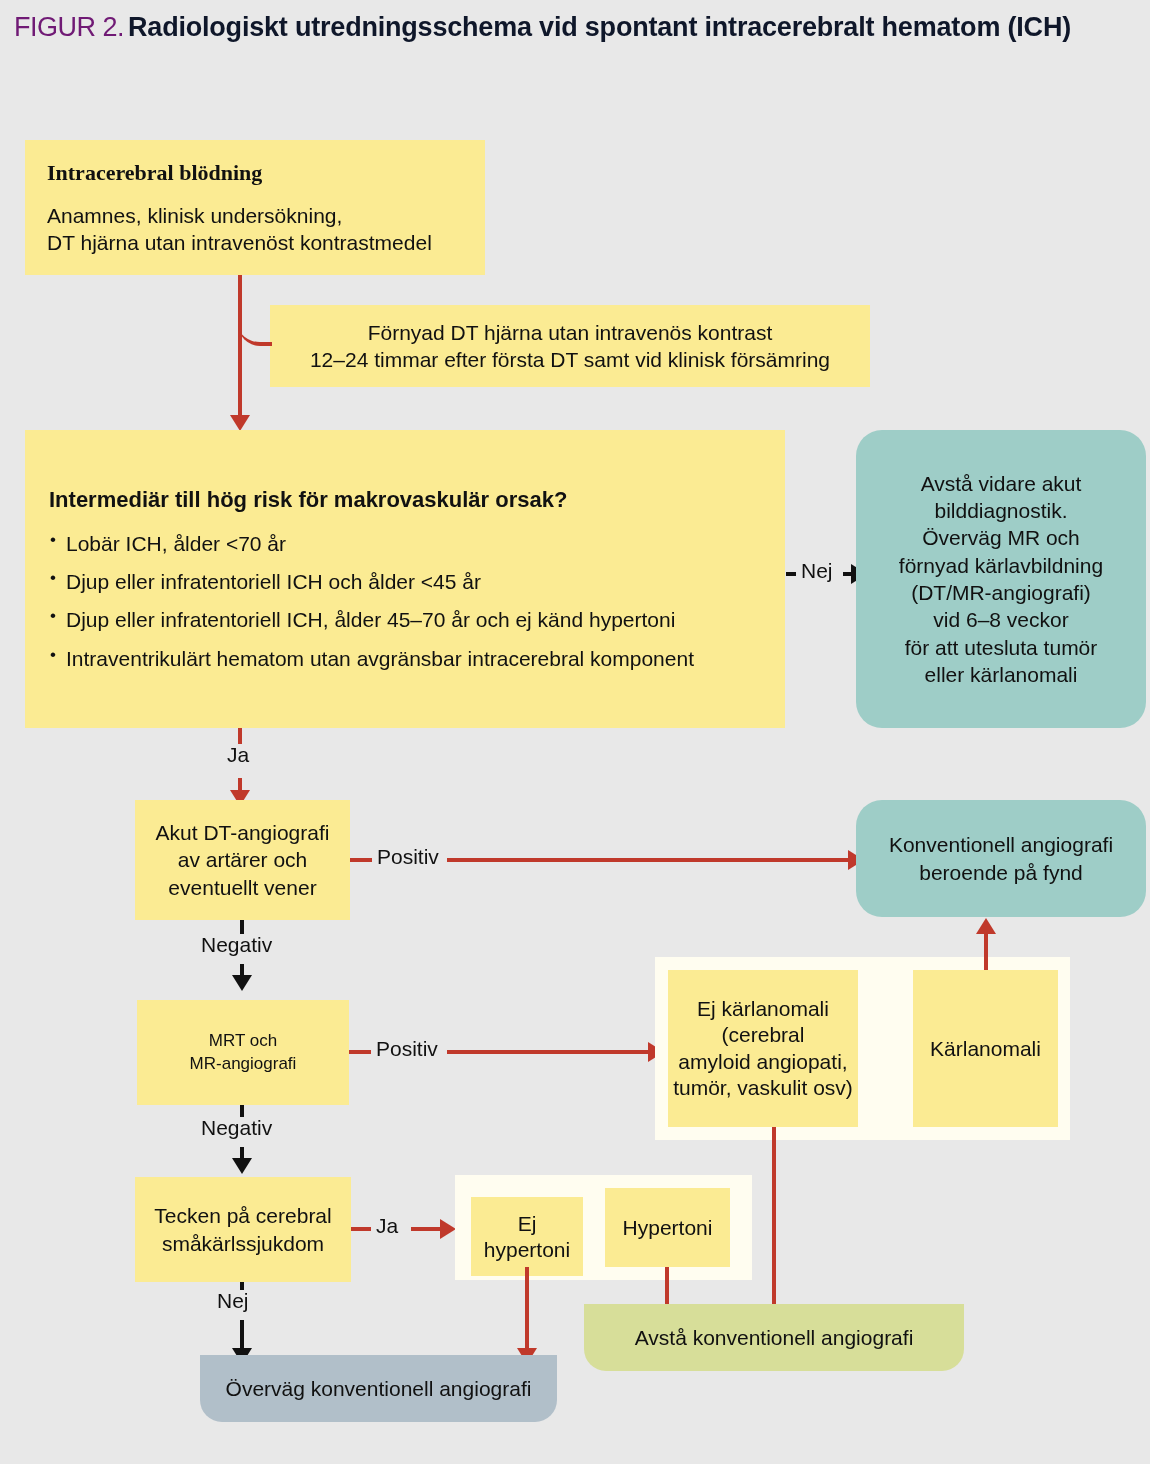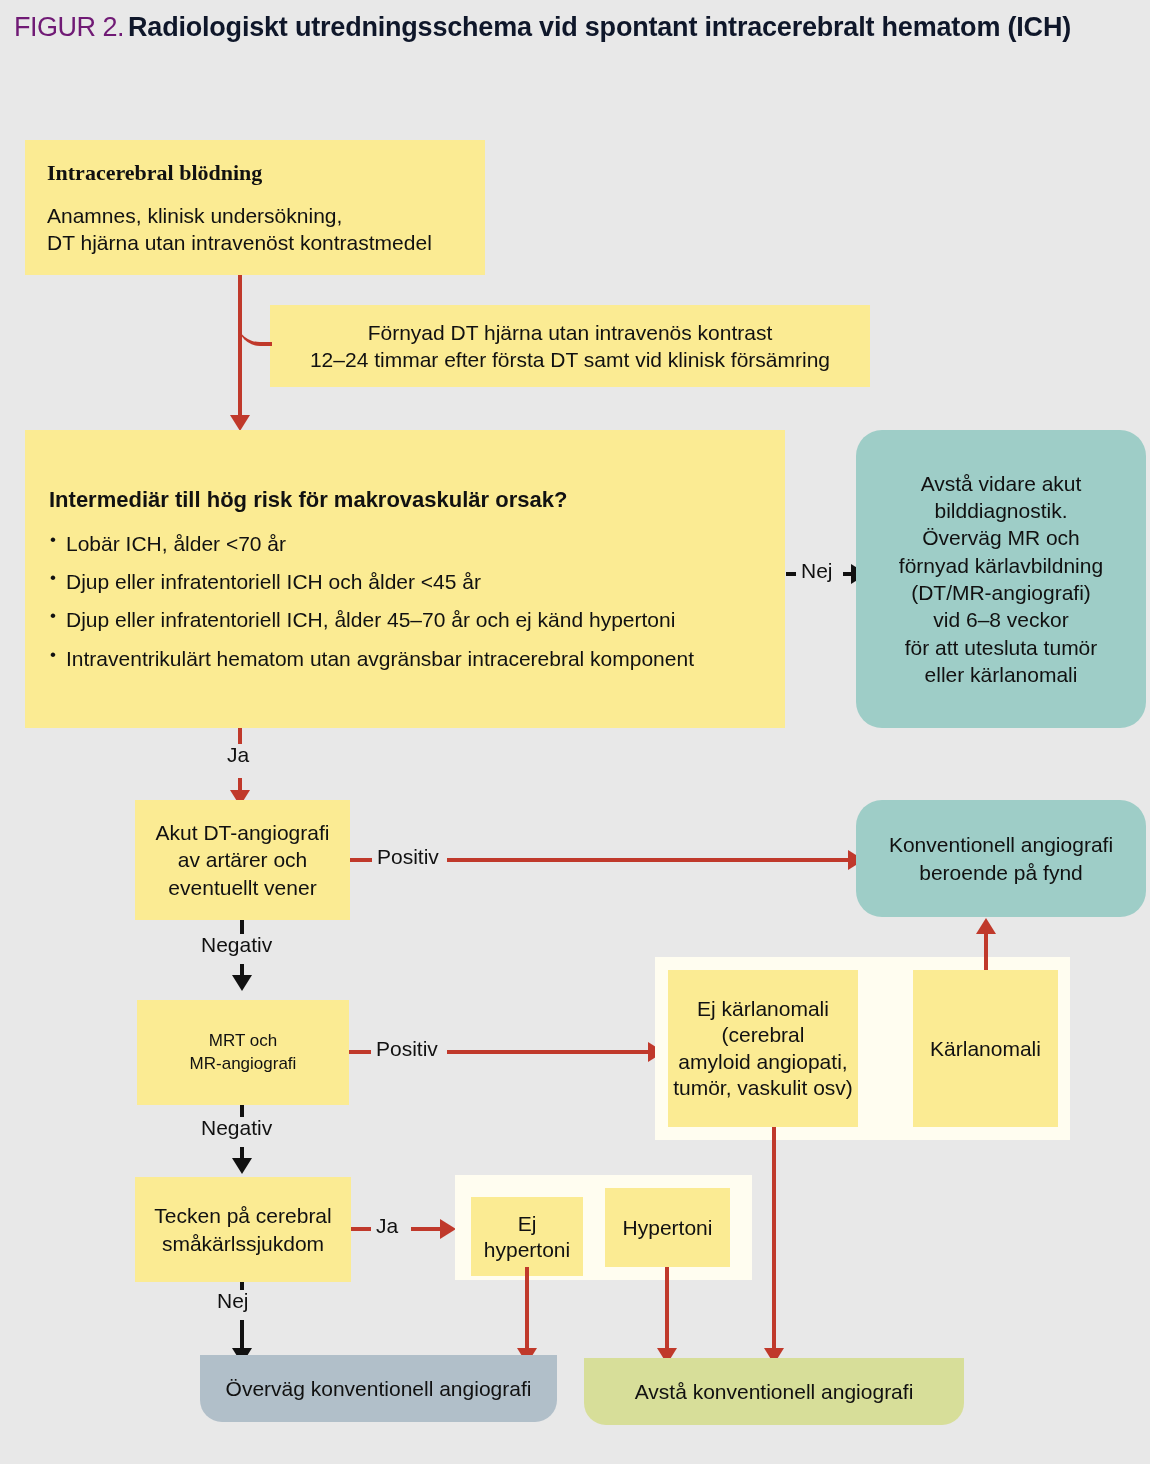--- a/index.html
+++ b/index.html
@@ -252,15 +252,15 @@
 <div class="vline red" style="left:665px; top:1267px; height:88px;"></div>
 <div class="arrowdown red" style="left:657px; top:1348px;"></div>
 
 <div class="vline red" style="left:772px; top:1127px; height:228px;"></div>
 <div class="arrowdown red" style="left:764px; top:1348px;"></div>
 
 <div class="node grayblue" style="left:200px; top:1355px; width:357px; height:67px; font-size:21px;">
   <div>Överväg konventionell angiografi</div>
 </div>
 
-<div class="node olive" style="left:584px; top:1358px; width:380px; height:67px; font-size:21px;">
+<div class="node olive" style="left:584px; top:1304px; width:380px; height:67px; font-size:21px;">
   <div>Avstå konventionell angiografi</div>
 </div>
 
 </body></html>

